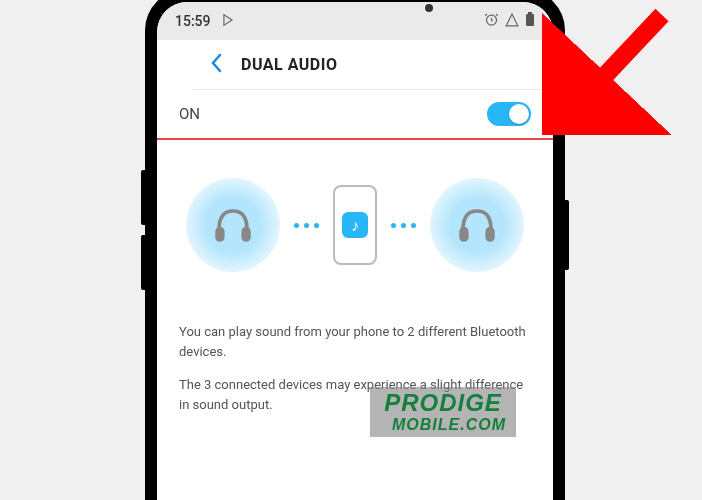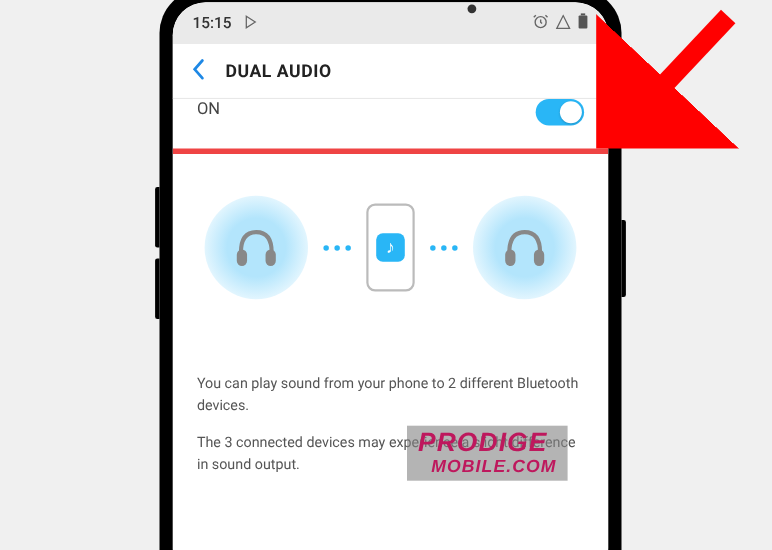--- a/index.html
+++ b/index.html
@@ -7,64 +7,64 @@
 
 .phone-frame { position: absolute; left: 145px; top: -10px; width: 420px; height: 550px; background: #000; border-radius: 40px; padding: 12px; }
 .phone-screen { width: 100%; height: 100%; background: #fff; border-radius: 30px; overflow: hidden; position: relative; }
 
 .status-bar { height: 38px; background: #eaeaea; display: flex; align-items: center; padding: 0 18px; justify-content: space-between; border-top-left-radius: 30px; border-top-right-radius: 30px; }
 .status-left { display: flex; align-items: center; gap: 10px; }
 .status-right { display: flex; align-items: center; gap: 6px; }
 .status-time { font-size: 14px; color: #333; font-weight: 500; }
 .status-icon { color: #5a5a5a; }
 
-.header { height: 50px; background: #fff; display: flex; align-items: center; padding: 0 18px; border-bottom: 1px solid #e8e8e8; gap: 18px; }
+.header { height: 50px; background: #fff; display: flex; align-items: center; padding: 0 18px; border-bottom: 1px solid #e8e8e8; gap: 18px; margin-left: 36px; }
 .back-chevron { color: #1e88e5; }
 .header-title { font-size: 16px; font-weight: 700; color: #222; letter-spacing: 0.5px; }
 
-.toggle-row { height: 50px; display: flex; justify-content: space-between; padding: 0 22px; border-bottom: 5px solid #ef4444; }
+.toggle-row { height: 50px; display: flex; align-items: center; justify-content: space-between; padding: 0 22px; border-bottom: 2px solid #ef4444; }
 .toggle-label { font-size: 15px; color: #444; }
 .toggle-switch { width: 44px; height: 24px; background: #29b6f6; border-radius: 12px; position: relative; cursor: pointer; }
 .toggle-knob { position: absolute; right: 2px; top: 2px; width: 20px; height: 20px; background: #fff; border-radius: 50%; box-shadow: 0 1px 2px rgba(0,0,0,0.2); }
 
 .illustration { height: 170px; display: flex; align-items: center; justify-content: center; gap: 14px; padding: 20px; }
 .headphone-circle { width: 94px; height: 94px; background: radial-gradient(circle, #b3e5fc 40%, #e1f5fe 70%); border-radius: 50%; display: flex; align-items: center; justify-content: center; }
 .dots { display: flex; gap: 5px; }
 .dot { width: 5px; height: 5px; background: #29b6f6; border-radius: 50%; }
 .phone-icon { width: 44px; height: 80px; border: 2px solid #bbb; border-radius: 8px; display: flex; align-items: center; justify-content: center; background: #fff; }
 .music-box { width: 26px; height: 26px; background: #29b6f6; border-radius: 6px; display: flex; align-items: center; justify-content: center; color: #fff; font-size: 16px; }
 
-.desc { padding: 0 22px; margin-top: 30px; }
+.desc { padding: 0 22px; margin-top: 12px; }
 .desc p { font-size: 13px; color: #555; line-height: 1.5; margin-bottom: 14px; }
 
 .side-button-left { position: absolute; left: -4px; background: #000; width: 4px; border-radius: 2px 0 0 2px; }
 .side-button-right { position: absolute; right: -4px; background: #000; width: 4px; border-radius: 0 2px 2px 0; }
 
 .red-arrow { position: absolute; right: 30px; top: 5px; pointer-events: none; }
 
-.watermark { position: absolute; left: 370px; top: 387px; background: rgba(130,130,130,0.6); padding: 3px 10px; color: #be185d; font-family: Arial, sans-serif; font-weight: 700; font-style: italic; text-align: left; line-height: 1.1; }
+.watermark { position: absolute; left: 370px; top: 387px; background: rgba(130,130,130,0.6); padding: 3px 10px; color: #15803d; font-family: Arial, sans-serif; font-weight: 700; font-style: italic; text-align: center; line-height: 1.1; }
 .watermark .line1 { font-size: 24px; letter-spacing: 1px; }
 .watermark .line2 { font-size: 16px; letter-spacing: 1px; margin-left: 12px; }
 
 .sensor { position: absolute; top: 2px; right: 120px; width: 8px; height: 8px; background: #333; border-radius: 50%; }
 </style>
 </head>
 <body>
 
 <div class="phone-frame">
   <div class="side-button-left" style="top:180px;height:55px"></div>
   <div class="side-button-left" style="top:245px;height:55px"></div>
   <div class="side-button-right" style="top:210px;height:70px"></div>
 
   <div class="phone-screen">
     <div class="sensor"></div>
 
     <div class="status-bar">
       <div class="status-left">
-        <span class="status-time">15:15</span>
+        <span class="status-time">15:59</span>
         <span class="status-icon">
           <svg width="14" height="14" viewBox="0 0 24 24" fill="none" stroke="#666" stroke-width="2">
               <path d="M5 3l14 9-14 9V3z"></path>
             </svg>
         </span>
       </div>
       <div class="status-right">
         <span class="status-icon">
           <svg width="15" height="15" viewBox="0 0 24 24" fill="none" stroke="#666" stroke-width="2">
               <circle cx="12" cy="13" r="8"></circle>

